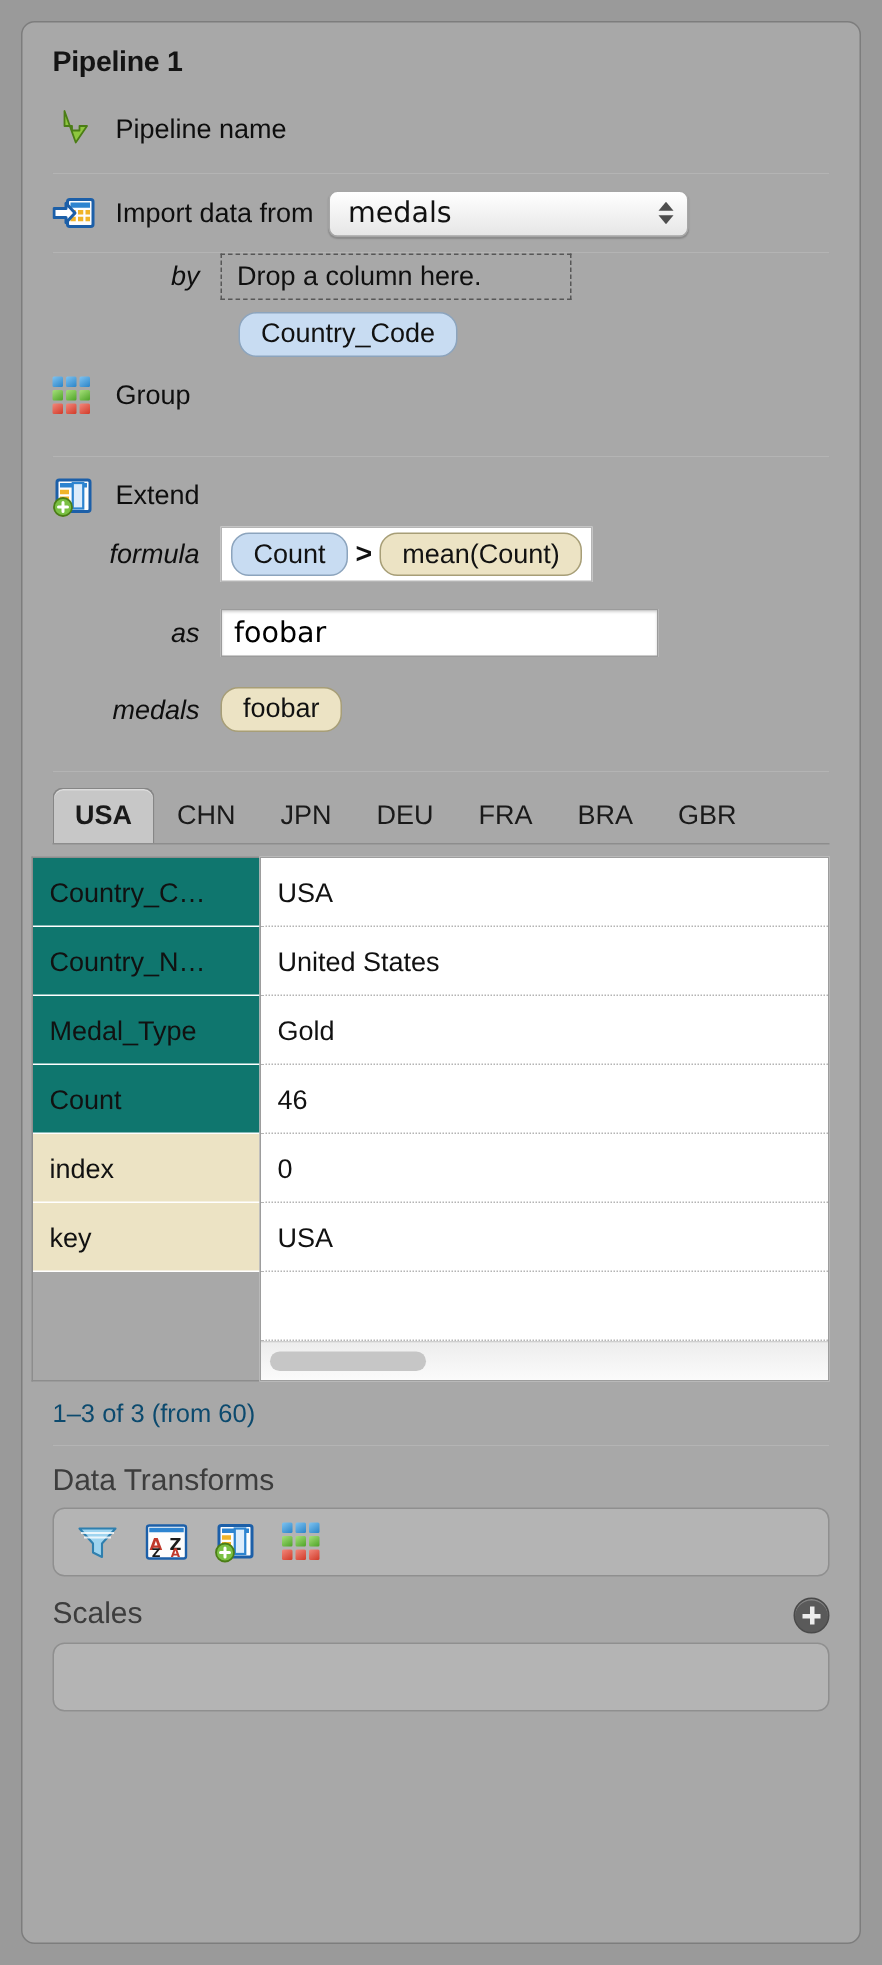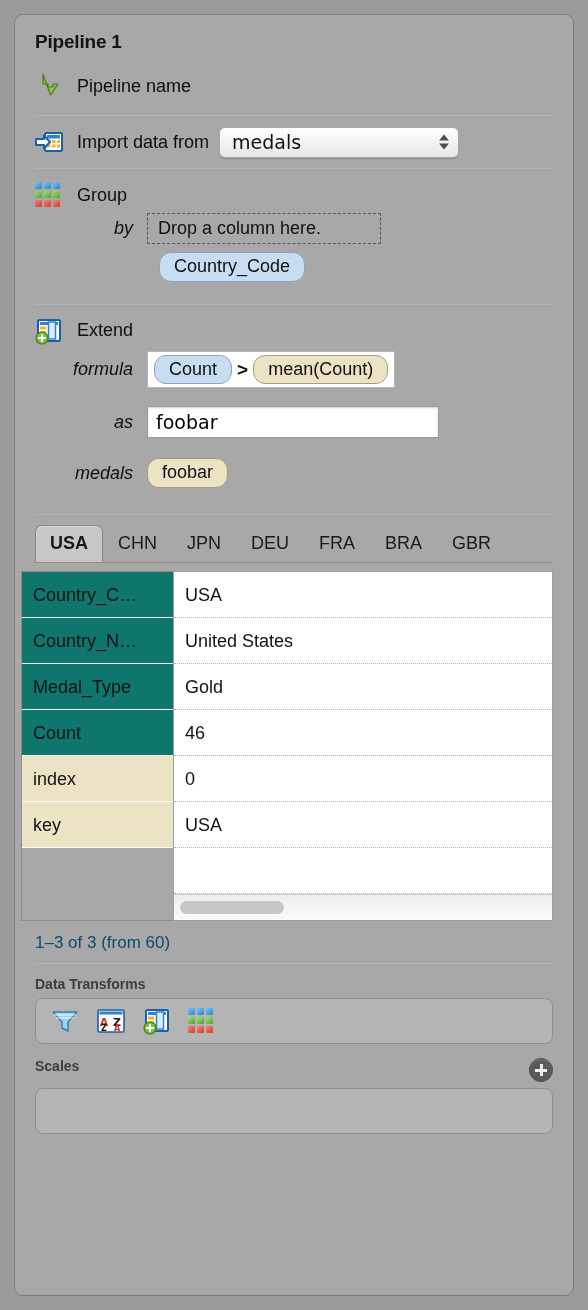--- a/index.html
+++ b/index.html
@@ -172,21 +172,21 @@
     height: 13px; width: 104px; margin-left: 6px;
     background: #c6c6c6; border-radius: 7px;
   }
 
   .status {
     font-size: 17px; color: #0c4a6e;
     padding: 12px 20px 10px;
   }
 
   .section-title {
-    font-size: 14px; font-weight: bold; color: #3d3d3d;
+    font-size: 20px; font-weight: normal; color: #3d3d3d;
     padding: 4px 20px 6px;
   }
   .tray {
     margin: 0 20px;
     background: #b4b4b4;
     border: 1px solid #8f8f8f;
     border-radius: 8px;
     height: 46px;
     display: flex; align-items: center; gap: 16px;
     padding: 0 14px;
@@ -251,42 +251,42 @@
         <span>medals</span>
         <span class="steppers">
           <span class="tri-up"></span>
             <span class="tri-down"></span>
         </span>
       </div>
     </div>
 
     <div class="divider"></div>
 
-    <div class="row" style="height:44px;align-items:center;padding-top:8px;">
-      <span class="icon icon-group">
-        <i></i>
-          <i></i>
-          <i></i>
-          <i></i>
-          <i></i>
-          <i></i>
-          <i></i>
-          <i></i>
-          <i></i>
-      </span>
-      <span class="label" style="margin-left:16px;">Group</span>
-    </div>
     <div class="row" style="align-items:flex-start;">
       <span class="label-italic" style="width:112px;text-align:right;padding-right:14px;line-height:30px;">by</span>
       <div>
         <div class="dropzone" style="width:234px;">Drop a column here.</div>
         <div style="margin-top:8px;margin-left:12px;">
           <span class="pill pill-blue">Country_Code</span>
         </div>
       </div>
+    </div>
+    <div class="row" style="height:44px;align-items:center;padding-top:8px;">
+      <span class="icon icon-group">
+        <i></i>
+          <i></i>
+          <i></i>
+          <i></i>
+          <i></i>
+          <i></i>
+          <i></i>
+          <i></i>
+          <i></i>
+      </span>
+      <span class="label" style="margin-left:16px;">Group</span>
     </div>
 
     <div class="divider" style="margin-top:22px;"></div>
 
     <div class="row" style="height:44px;padding-top:8px;">
       <span class="icon" style="width:28px;height:28px;">
         <svg width="28" height="28" viewBox="0 0 28 28">
           <rect x="3" y="3" width="22" height="21" rx="1.5" fill="#fdfdfd" stroke="#1c5fa8" stroke-width="2"></rect>
           <rect x="5" y="5" width="18" height="3" fill="#2d84d0"></rect>
           <g fill="#f0b429">

